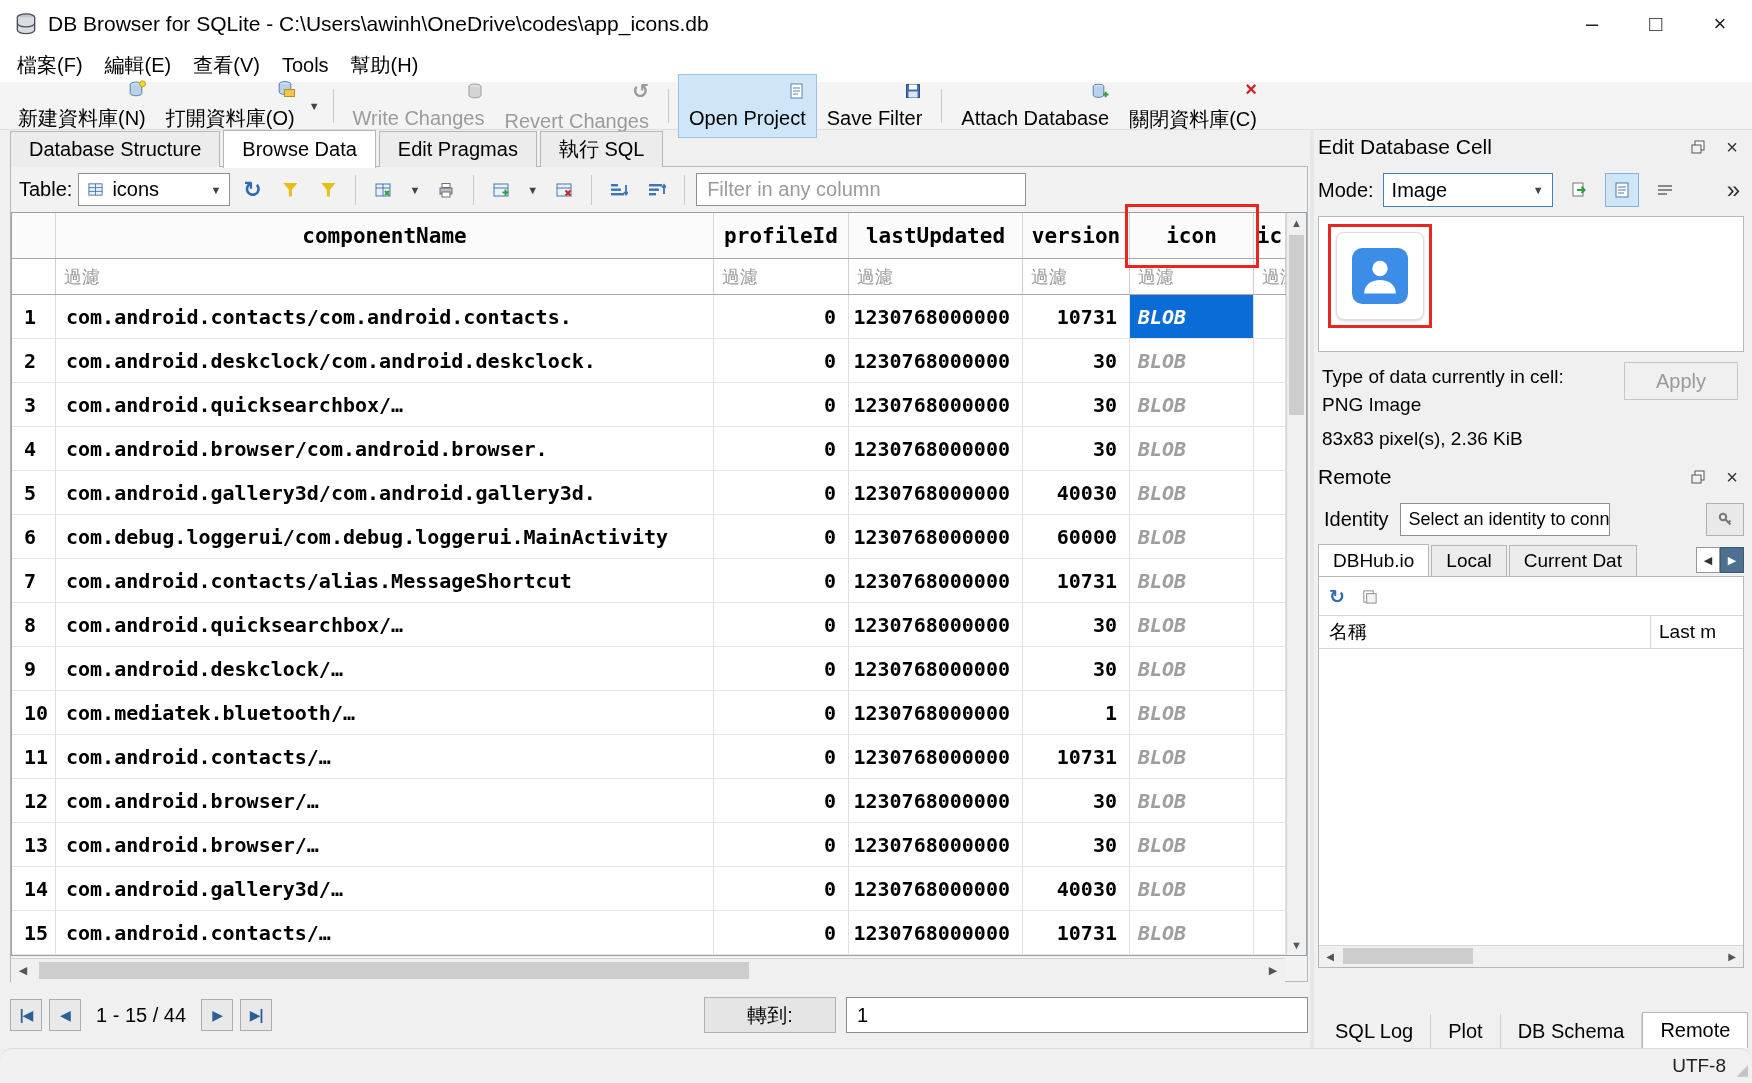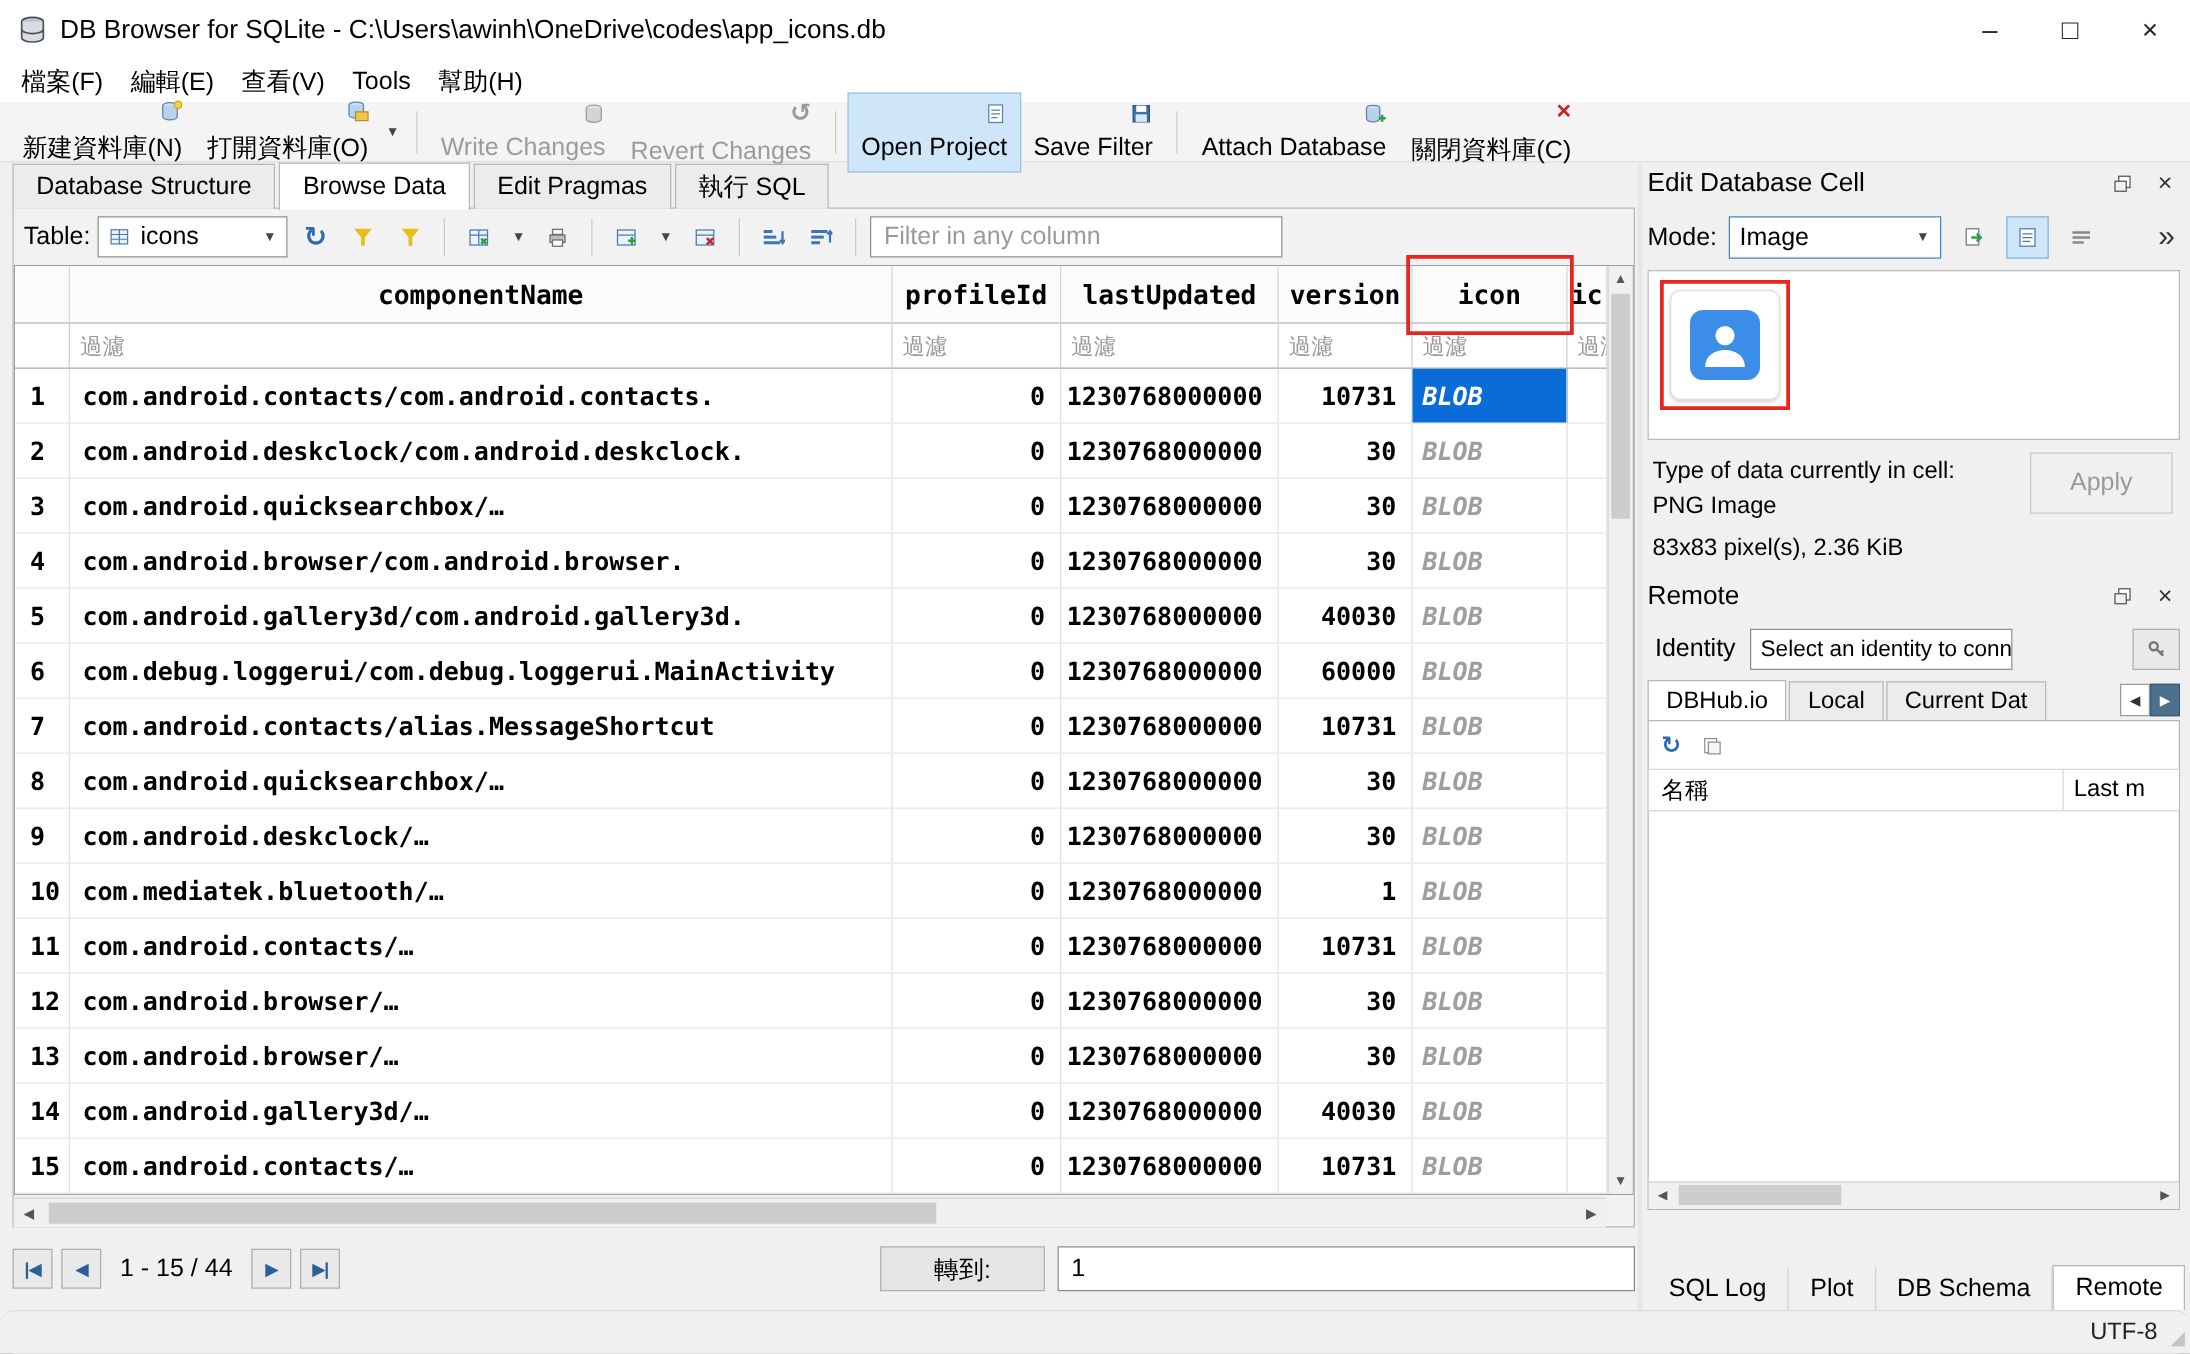--- a/index.html
+++ b/index.html
@@ -82,21 +82,21 @@
   .panel-h .ph-icons{margin-left:auto;display:flex;gap:10px;align-items:center;}
   .ph-btn{width:24px;height:24px;display:flex;align-items:center;justify-content:center;color:#333;font-size:20px;}
   .mode-row{position:absolute;top:172px;left:1318px;width:426px;height:36px;display:flex;align-items:center;gap:9px;}
   .mode-dd{width:170px;height:34px;border:1px solid #3f82bf;background:#fff;display:flex;align-items:center;justify-content:space-between;padding:0 8px;}
   .sq-btn{width:34px;height:34px;border:1px solid transparent;display:flex;align-items:center;justify-content:center;}
   .sq-btn.active{background:#cfe6f8;border:1px solid #7fb2dd;}
   .chev-more{margin-left:auto;font-size:24px;color:#333;padding-right:4px;}
   .preview{position:absolute;top:216px;left:1318px;width:426px;height:136px;background:#fff;border:1px solid #b9b9b9;}
   .icon-card{position:absolute;top:232px;left:1336px;width:88px;height:88px;background:#fff;border:1px solid #dedede;border-radius:8px;box-shadow:0 1px 3px rgba(0,0,0,.18);display:flex;align-items:center;justify-content:center;}
   .info-label{position:absolute;left:1322px;font-size:19px;}
-  .apply-btn{position:absolute;top:362px;left:1624px;width:114px;height:49px;background:#f0f0f0;border:1px solid #c6c6c6;color:#9a9a9a;display:flex;align-items:center;justify-content:center;font-size:20px;}
+  .apply-btn{position:absolute;top:362px;left:1624px;width:114px;height:38px;background:#f0f0f0;border:1px solid #c6c6c6;color:#9a9a9a;display:flex;align-items:center;justify-content:center;font-size:20px;}
   .identity-row{position:absolute;top:502px;left:1318px;width:426px;height:34px;display:flex;align-items:center;}
   .identity-lbl{font-size:20px;padding-left:6px;}
   .identity-dd{margin-left:12px;width:210px;height:33px;border:1px solid #8f8f8f;background:#fff;display:flex;align-items:center;justify-content:space-between;padding:0 7px;font-size:18px;overflow:hidden;white-space:nowrap;}
   .identity-btn{margin-left:auto;width:38px;height:33px;border:1px solid #b0b0b0;background:#e9e9e9;display:flex;align-items:center;justify-content:center;}
   .rtabs{position:absolute;top:544px;left:1318px;width:426px;height:32px;display:flex;align-items:flex-end;}
   .rtab{padding:0 14px;height:31px;display:flex;align-items:center;font-size:19px;background:#ececec;border:1px solid #b6b6b6;border-bottom:none;margin-right:2px;white-space:nowrap;overflow:hidden;}
   .rtab.active{background:#fff;height:32px;}
   .rtab-arrows{position:absolute;right:0;top:3px;display:flex;}
   .rt-arrow{width:24px;height:26px;display:flex;align-items:center;justify-content:center;font-size:11px;border:1px solid #9a9a9a;background:#fff;color:#333;}
   .rt-arrow.dark{background:#4d708e;color:#fff;border-color:#3c5a74;}

